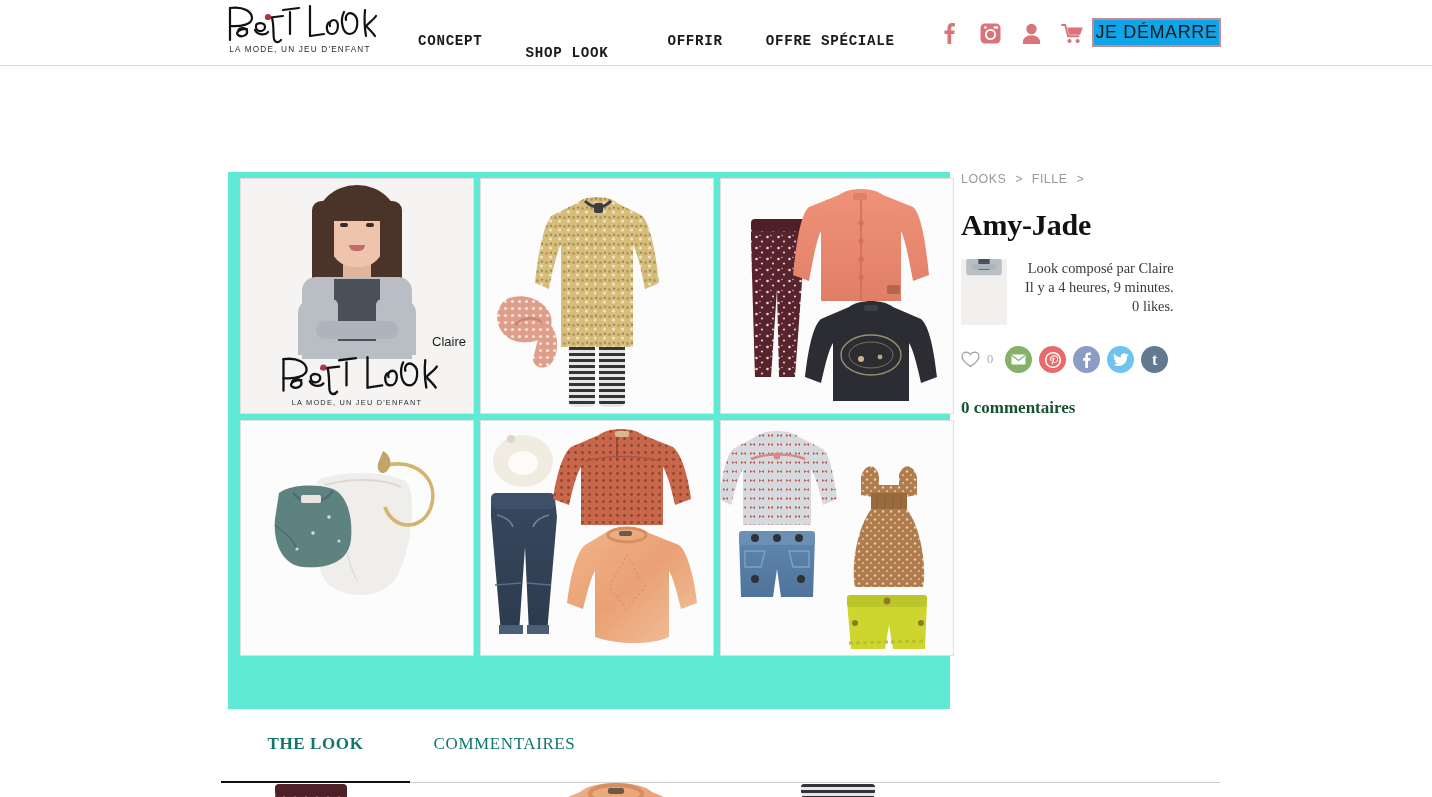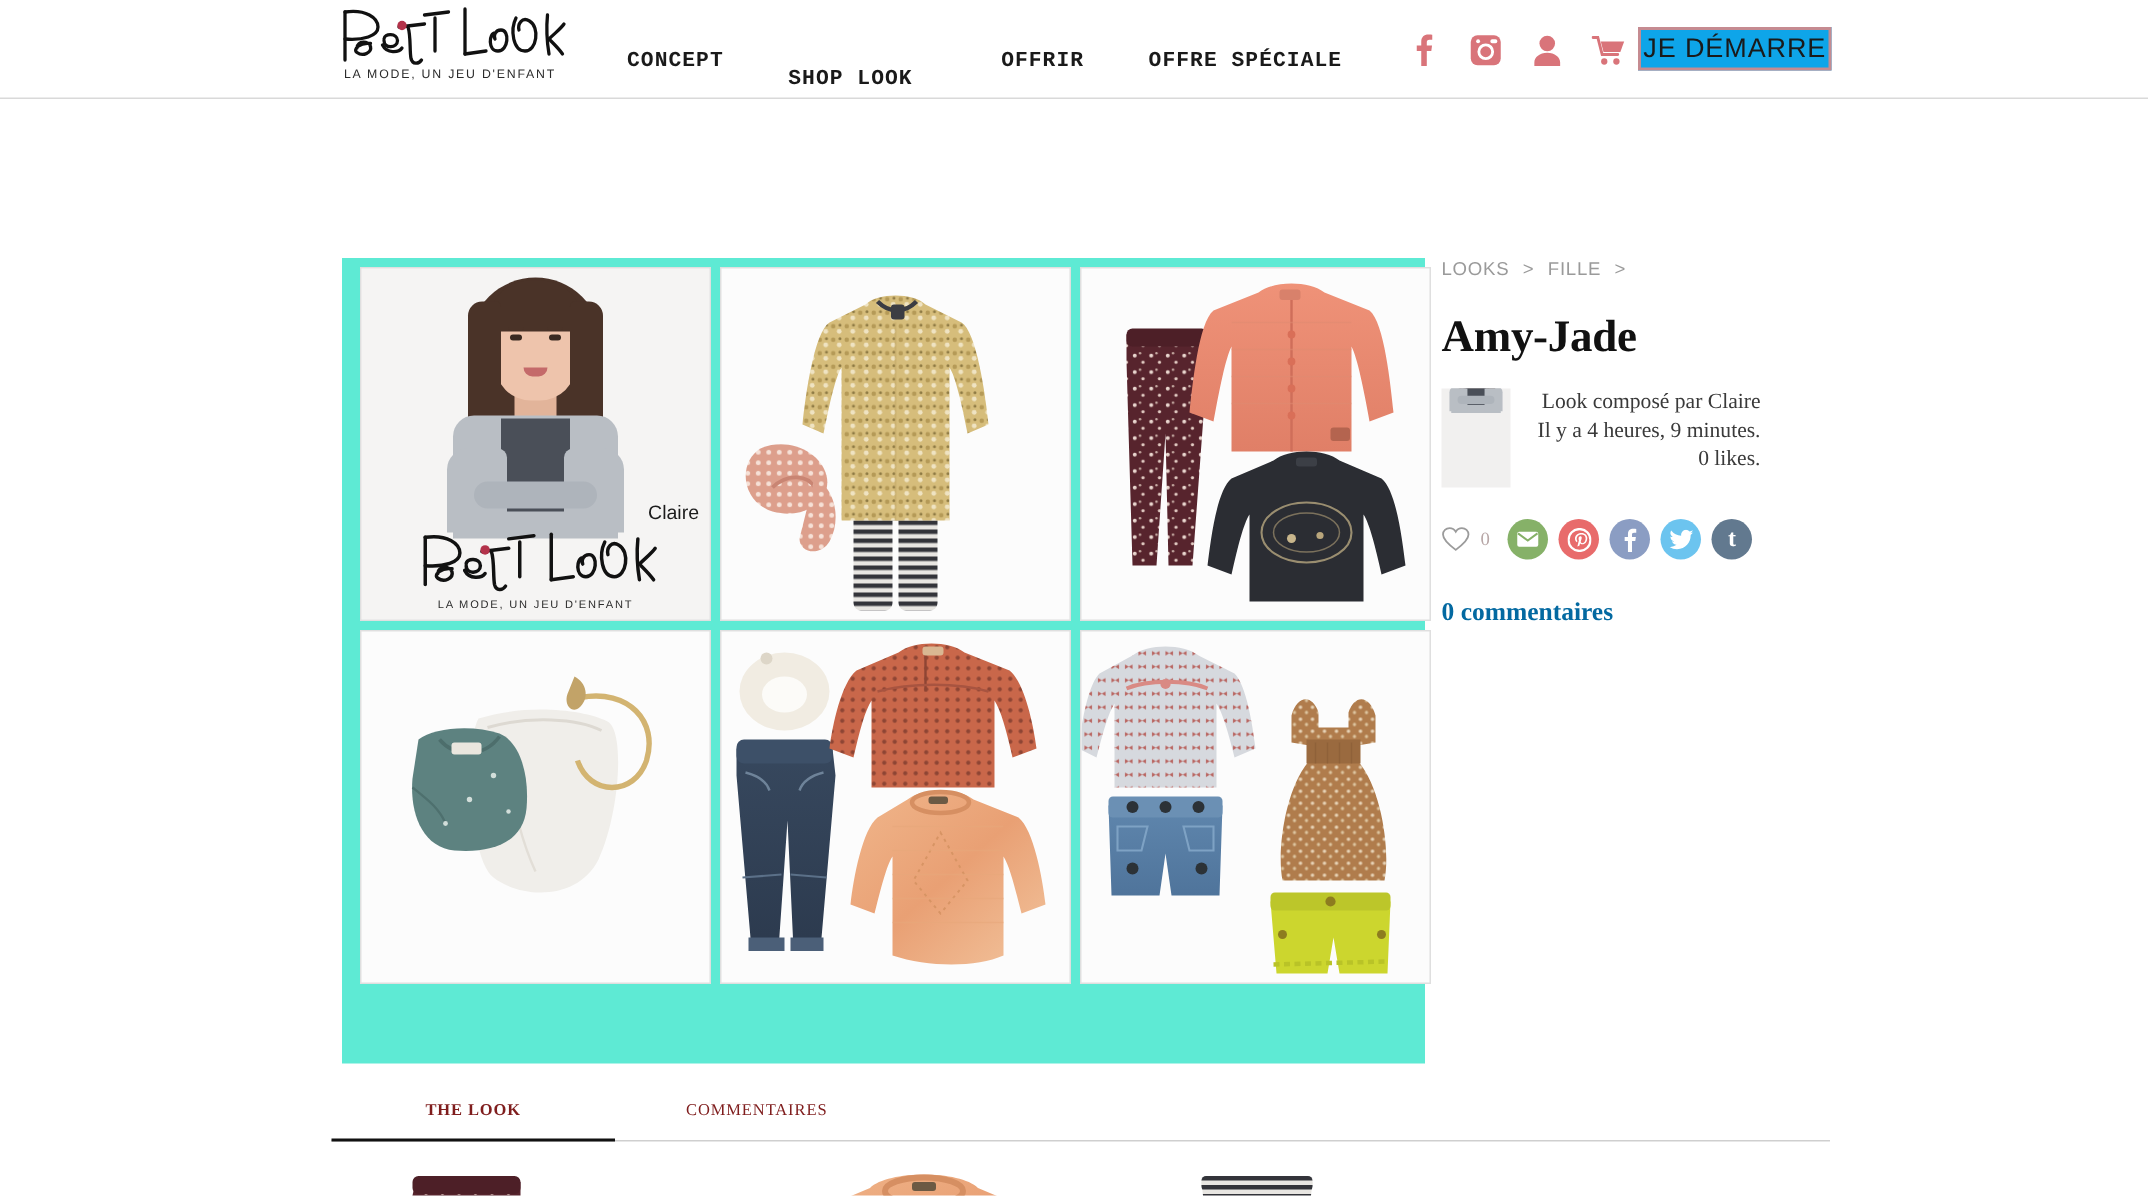--- a/index.html
+++ b/index.html
@@ -148,40 +148,40 @@
     width: 27px; height: 27px; border-radius: 50%;
     margin-right: 7px; cursor: pointer;
     display: flex; align-items: center; justify-content: center;
     color:#fff;
   }
   .sbtn svg { display:block; }
   .sbtn-t { font-family:"Liberation Serif",serif; font-size:16px; font-weight:bold; line-height:1; }
 
   .cmt-title {
     font-family: "Liberation Serif", serif;
-    font-size: 17px; font-weight: bold; color: #0369a1;
+    font-size: 17px; font-weight: bold; color: #14532d;
     margin-top: 25px;
   }
   .cmt-box {
     margin-top: 11px; width: 259px; height: 52px;
     background: #e9e8e8; padding: 10px 0 0 7px;
     font-family: "Liberation Serif", serif;
     font-size: 14.4px; color: #575757; cursor: text;
   }
 
   
   .tabs {
     position: absolute; left: 221px; top: 668px; width: 999px;
     border-bottom: 1px solid #cfcfcf;
     display: flex;
   }
   .tab {
     font-family: "Liberation Serif", serif;
-    font-size: 11px; color: #7f1d1d; letter-spacing: 0.6px;
-    padding: 0 0 14px 0; width: 189px; text-align:center;
+    font-size: 17px; color: #0f766e; letter-spacing: 0.6px;
+    padding: 0 0 28px 0; width: 189px; text-align:center;
     cursor: pointer; position: relative; font-weight: normal;
   }
   .tab.active { font-weight: bold; }
   .tab.active::after {
     content:''; position:absolute; left:0; right:0; bottom:-1px;
     height:2px; background:#111;
   }
 
   
   .prod-strip {

